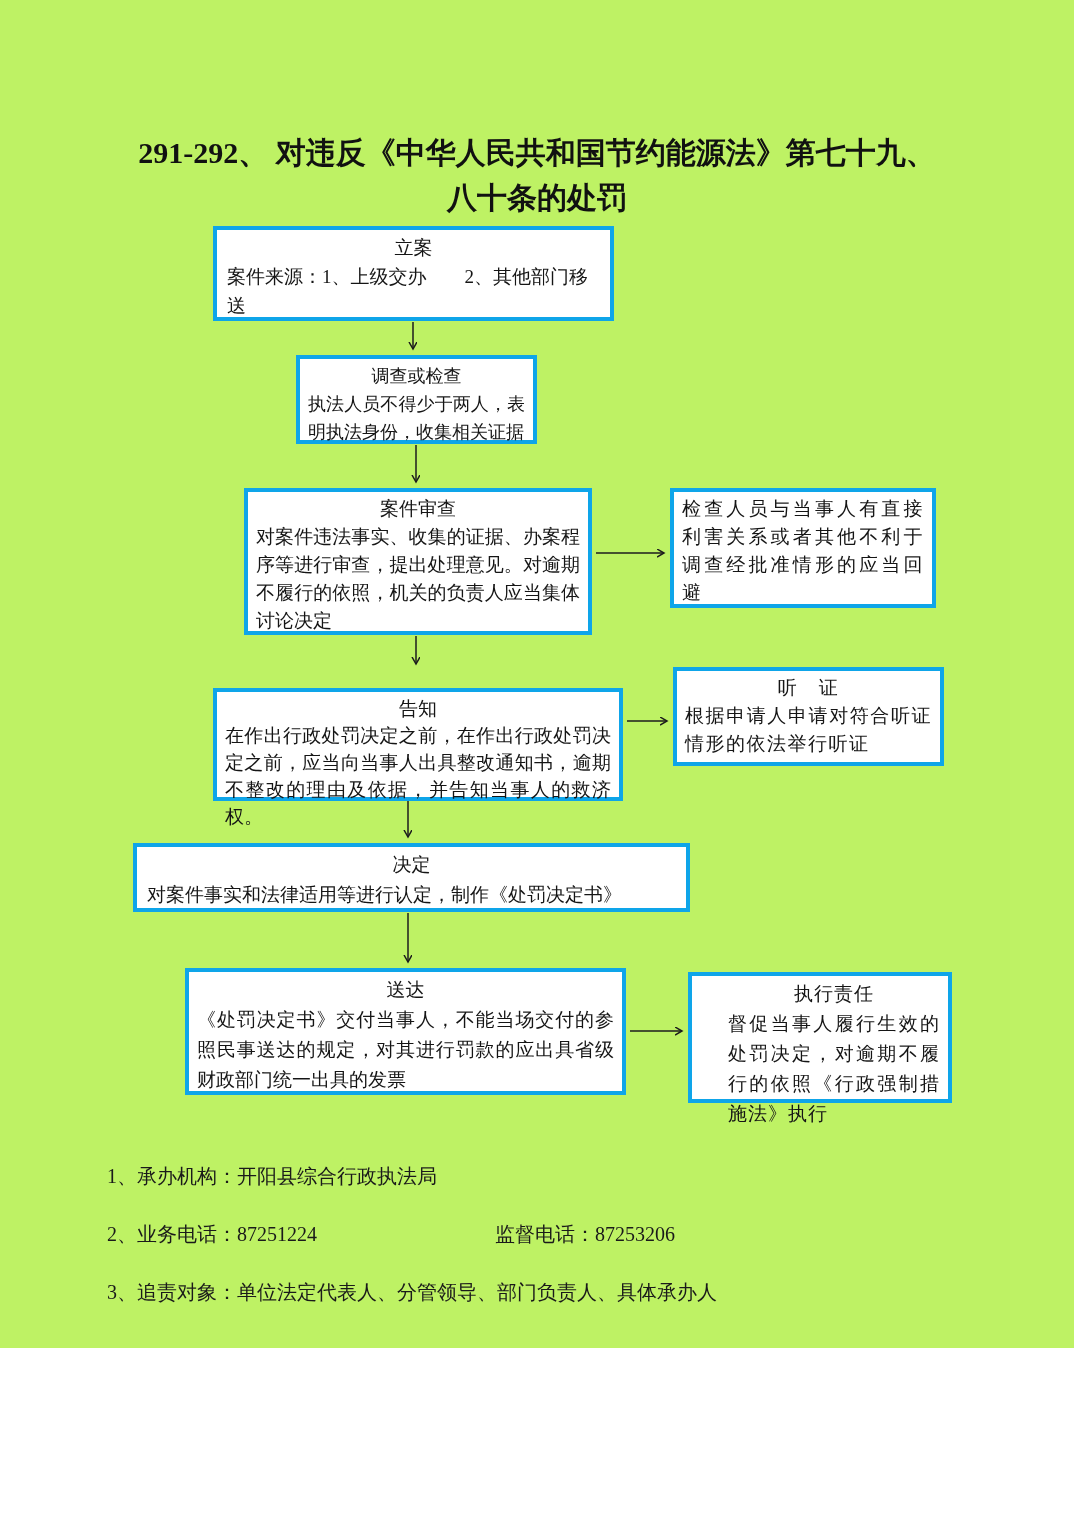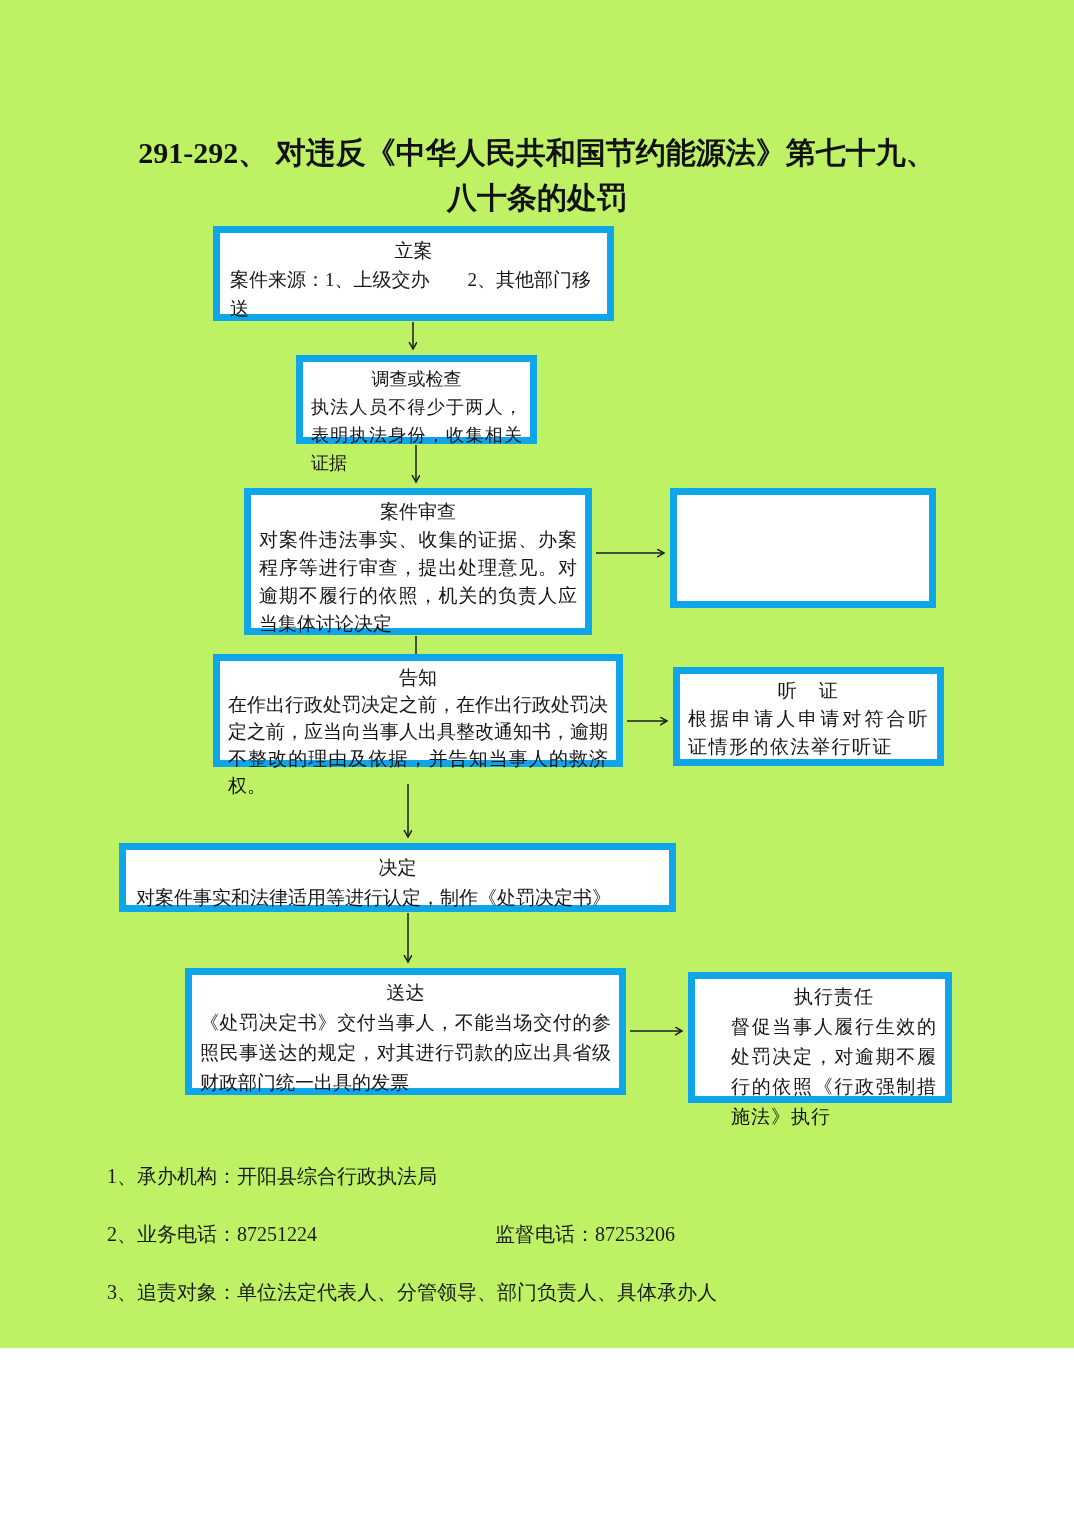--- a/index.html
+++ b/index.html
@@ -27,40 +27,40 @@
   }
   .arrows {
     position: absolute;
     top: 0; left: 0;
     width: 1074px; height: 1520px;
     pointer-events: none;
     z-index: 1;
   }
   .box {
     position: absolute;
-    border: 7px solid #0ea5e9;
+    border: 4px solid #0ea5e9;
     background: #ffffff;
     z-index: 2;
     padding: 3px 8px;
     font-size: 19px;
     line-height: 28px;
     color: #151515;
   }
   .box-title { text-align: center; }
   .box-body { text-align: justify; text-justify: inter-ideograph; }
   .box-line-left { text-align: left; padding-left: 2px; }
   .box-line-center { text-align: center; }
 
   #box-filing        { left: 213px; top: 226px; width: 401px; height: 95px;  line-height: 29px; }
   #box-investigation { left: 296px; top: 355px; width: 241px; height: 89px;  line-height: 28px; font-size: 18px; }
   #box-review        { left: 244px; top: 488px; width: 348px; height: 147px; line-height: 28px; }
   #box-recusal       { left: 670px; top: 488px; width: 266px; height: 120px; line-height: 28px; letter-spacing: 1.5px; }
-  #box-notification  { left: 213px; top: 654px; width: 410px; height: 113px; line-height: 27px; }
+  #box-notification  { left: 213px; top: 688px; width: 410px; height: 113px; line-height: 27px; }
   #box-hearing       { left: 673px; top: 667px; width: 271px; height: 99px;  line-height: 28px; letter-spacing: 1.5px; }
-  #box-decision      { left: 119px; top: 843px; width: 557px; height: 69px;  line-height: 30px; }
+  #box-decision      { left: 133px; top: 843px; width: 557px; height: 69px;  line-height: 30px; }
   #box-delivery      { left: 185px; top: 968px; width: 441px; height: 127px; line-height: 30px; font-family: Liberation Serif, serif; }
   #box-enforcement   { left: 688px; top: 972px; width: 264px; height: 131px; line-height: 30px; letter-spacing: 1px; padding-left: 36px; }
 
   .notes { position: absolute; left: 107px; top: 0; width: 880px; z-index: 2; }
   .note {
     position: absolute;
     left: 0;
     font-size: 20px;
     white-space: nowrap;
     color: #1a1a1a;
@@ -115,20 +115,21 @@
     <div class="box-title">调查或检查</div>
     <div class="box-body">执法人员不得少于两人，表明执法身份，收集相关证据</div>
   </div>
 
   <div class="box" id="box-review">
     <div class="box-title">案件审查</div>
     <div class="box-body">对案件违法事实、收集的证据、办案程序等进行审查，提出处理意见。对逾期不履行的依照，机关的负责人应当集体讨论决定</div>
   </div>
 
   <div class="box" id="box-recusal">
+    <div class="box-body">检查人员与当事人有直接利害关系或者其他不利于调查经批准情形的应当回避</div>
   </div>
 
   <div class="box" id="box-notification">
     <div class="box-title">告知</div>
     <div class="box-body">在作出行政处罚决定之前，在作出行政处罚决定之前，应当向当事人出具整改通知书，逾期不整改的理由及依据，并告知当事人的救济权。</div>
   </div>
 
   <div class="box" id="box-hearing">
     <div class="box-title">听　证</div>
     <div class="box-body">根据申请人申请对符合听证情形的依法举行听证</div>

